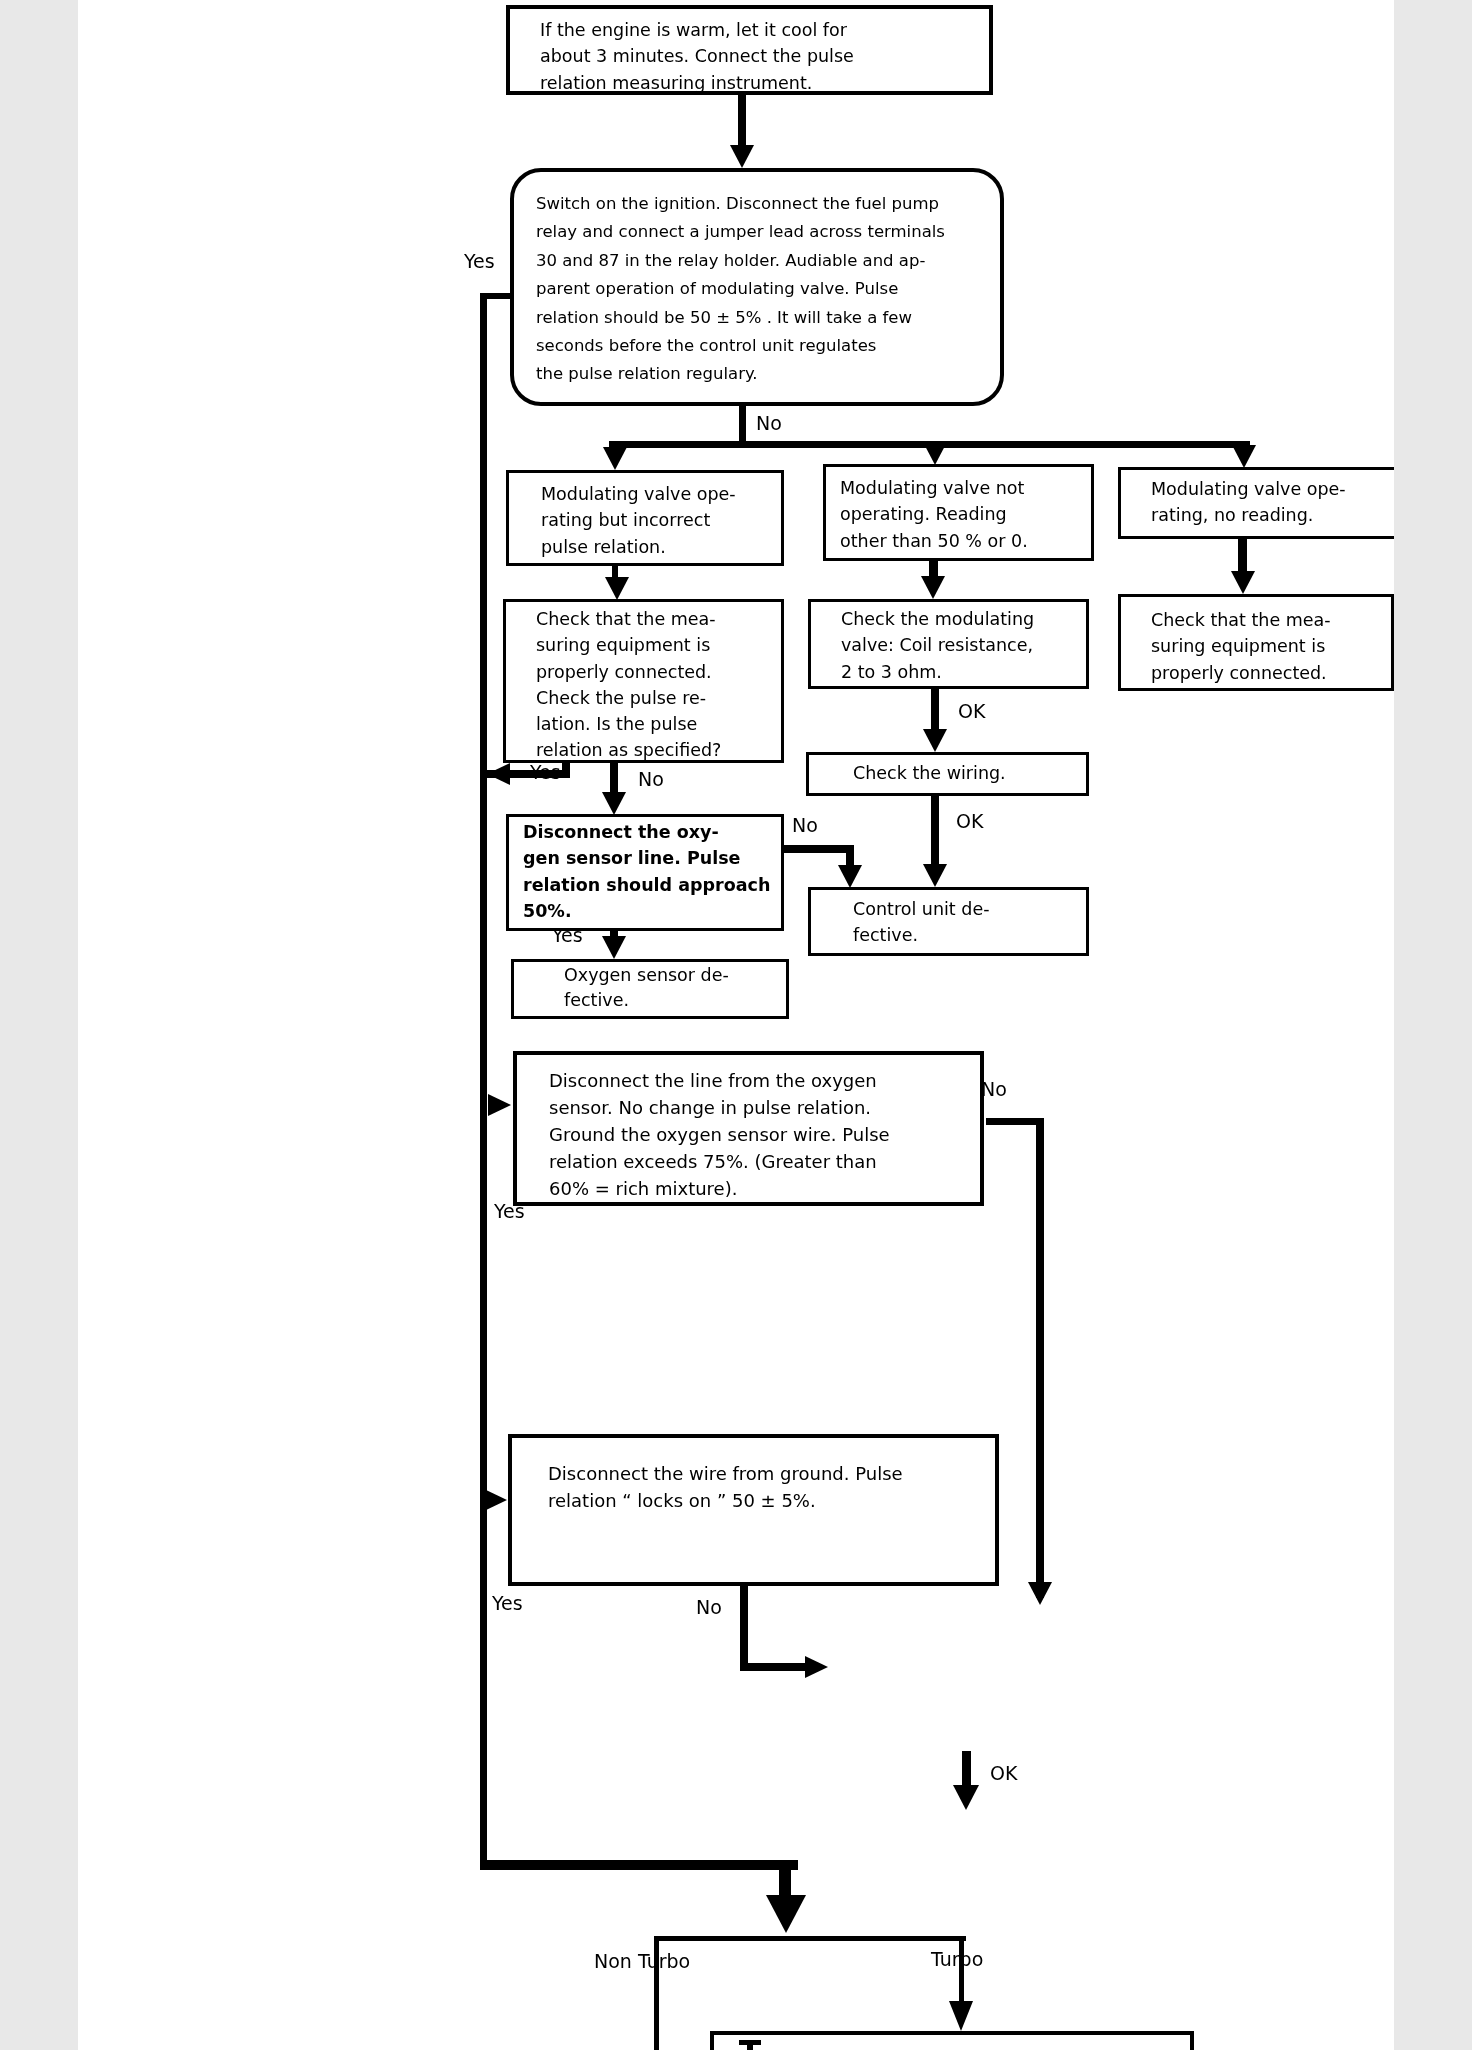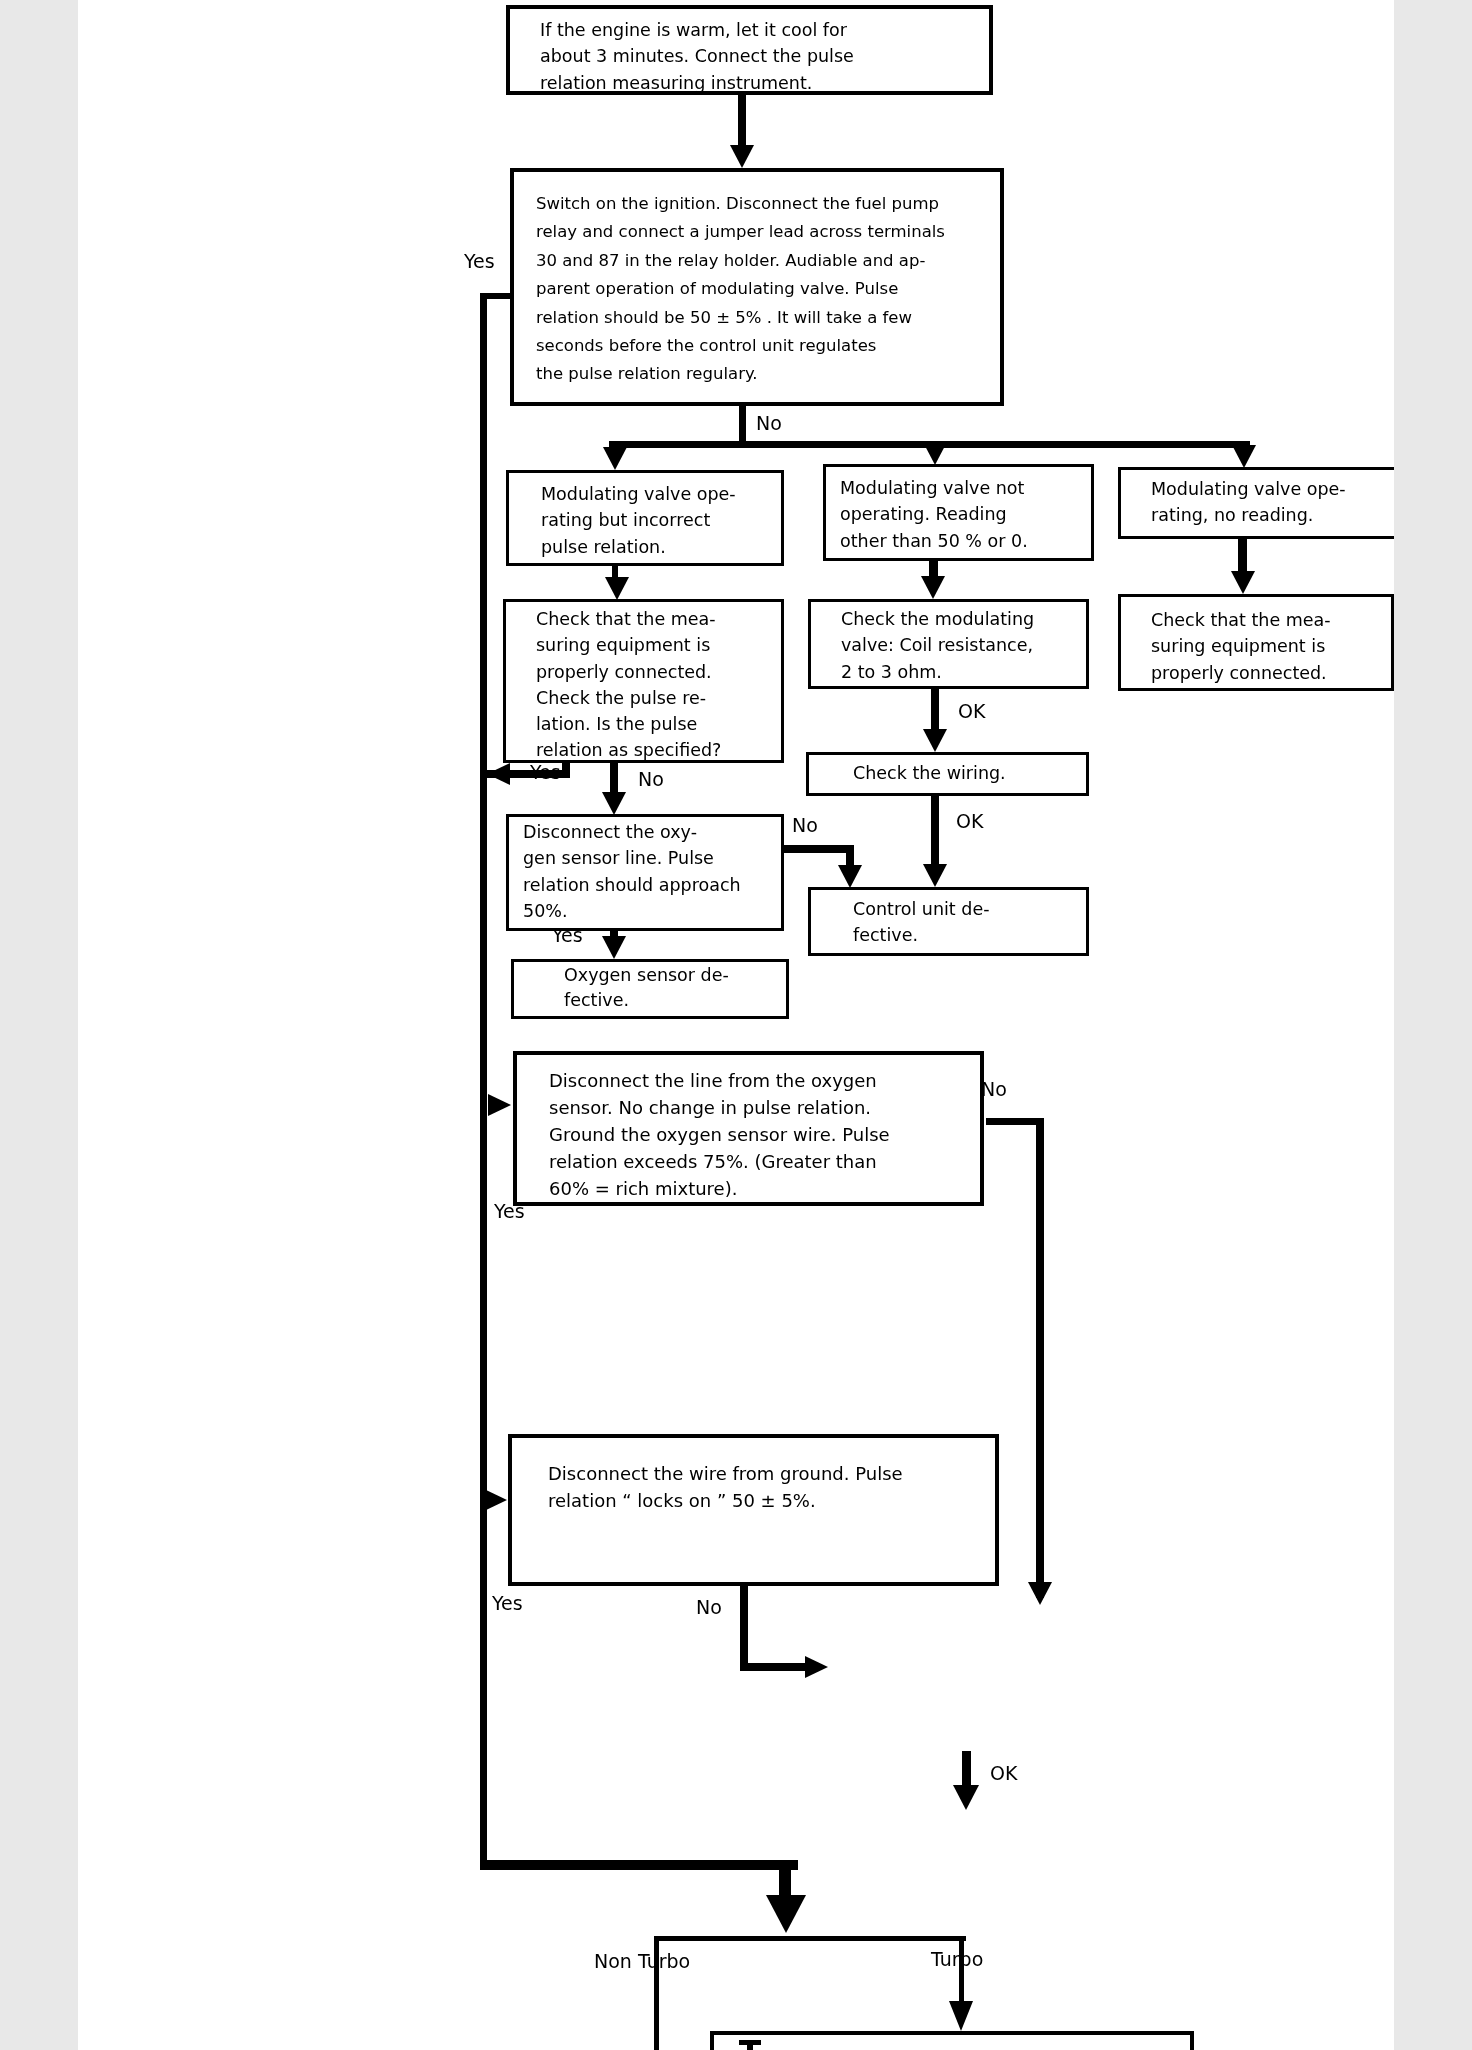--- a/index.html
+++ b/index.html
@@ -25,21 +25,21 @@
 </style>
 </head>
 <body>
 
 <div class="canvas">
 
   <div class="box bold-border" style="left:428px;top:5px;width:487px;height:90px;padding:8px 14px 8px 30px;">If the engine is warm, let it cool for
 about 3 minutes. Connect the pulse
 relation measuring instrument.</div>
 
-  <div class="box bold-border" style="left:432px;top:168px;width:494px;height:238px;padding:18px 14px 8px 22px;font-size:16.5px;line-height:1.72;">Switch on the ignition.  Disconnect the fuel pump
+  <div class="box bold-border" style="left:432px;top:168px;width:494px;height:238px;padding:18px 14px 8px 22px;font-size:16.5px;line-height:1.72;border-radius:31px;">Switch on the ignition.  Disconnect the fuel pump
 relay and connect a jumper lead across terminals
 30 and 87 in the relay holder.  Audiable and ap-
 parent operation of modulating valve.  Pulse
 relation  should be 50 ± 5% .  It will take a few
 seconds before the control unit regulates
 the pulse relation regulary.</div>
 
   <div class="box" style="left:428px;top:470px;width:278px;height:96px;padding:8px 10px 0 32px;">Modulating valve ope-
 rating but incorrect
 pulse relation.</div>
@@ -61,21 +61,21 @@
   <div class="box" style="left:730px;top:599px;width:281px;height:90px;padding:4px 10px 8px 30px;">Check the modulating
 valve: Coil resistance,
 2 to 3 ohm.</div>
 
   <div class="box" style="left:1040px;top:594px;width:276px;height:97px;padding:10px 10px 0 30px;">Check that the mea-
 suring equipment is
 properly connected.</div>
 
   <div class="box" style="left:728px;top:752px;width:283px;height:44px;padding:5px 10px 0 44px;">Check the wiring.</div>
 
-  <div class="box" style="left:428px;top:814px;width:278px;height:117px;padding:2px 8px 12px 14px;">Disconnect the oxy-
+  <div class="box" style="left:428px;top:814px;width:278px;height:117px;padding:2px 8px 12px 14px;font-weight:bold;">Disconnect the oxy-
 gen sensor line. Pulse
 relation should  approach
 50%.</div>
 
   <div class="box" style="left:730px;top:887px;width:281px;height:69px;padding:6px 10px 0 42px;">Control unit de-
 fective.</div>
 
   <div class="box" style="left:433px;top:959px;width:278px;height:60px;padding:1px 10px 0 50px;line-height:1.45;">Oxygen sensor de-
 fective.</div>
 

